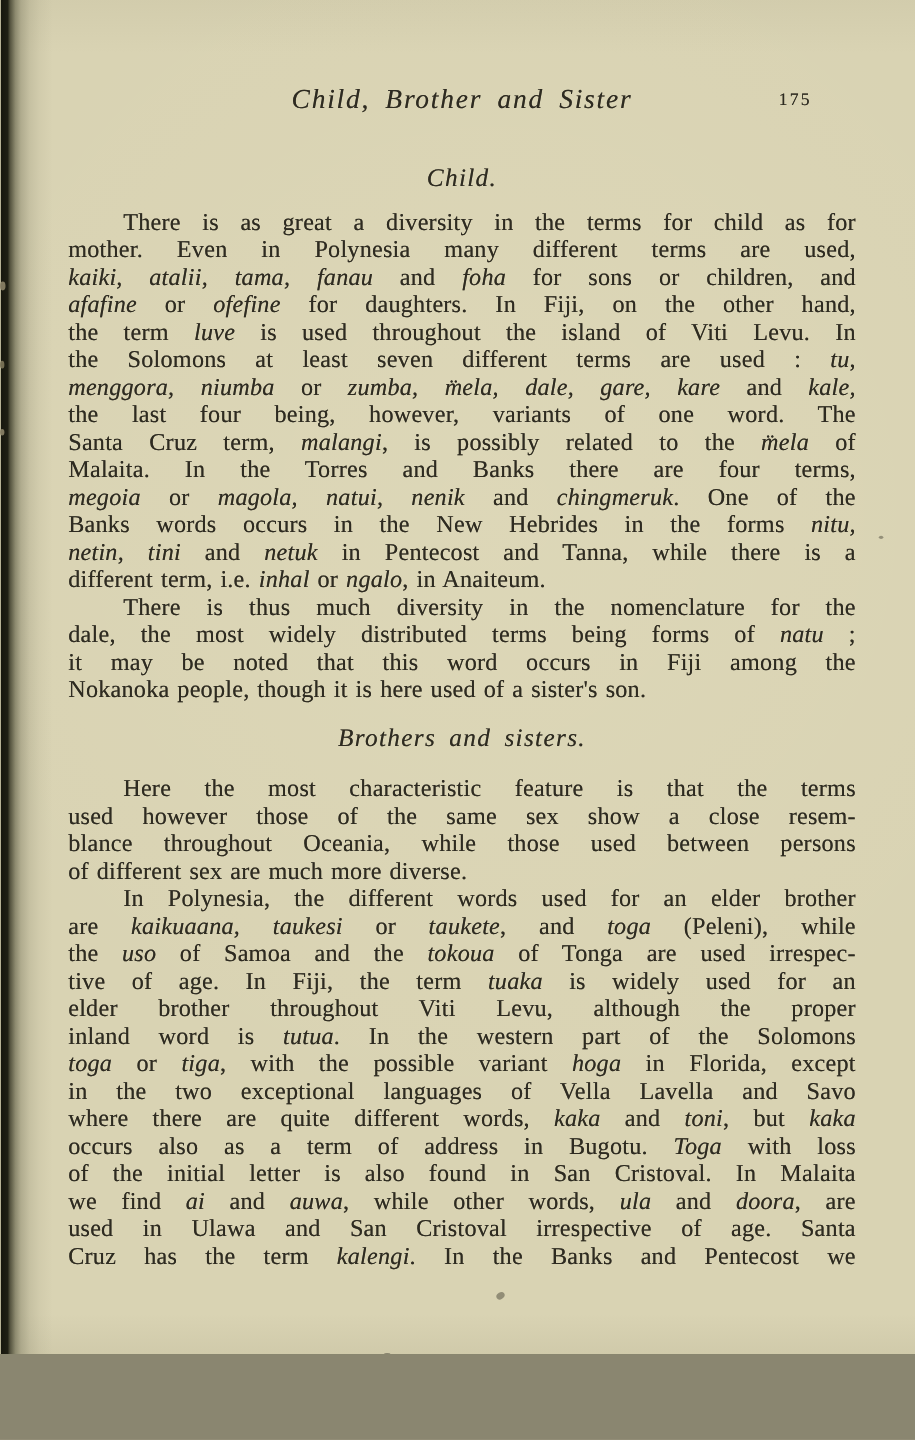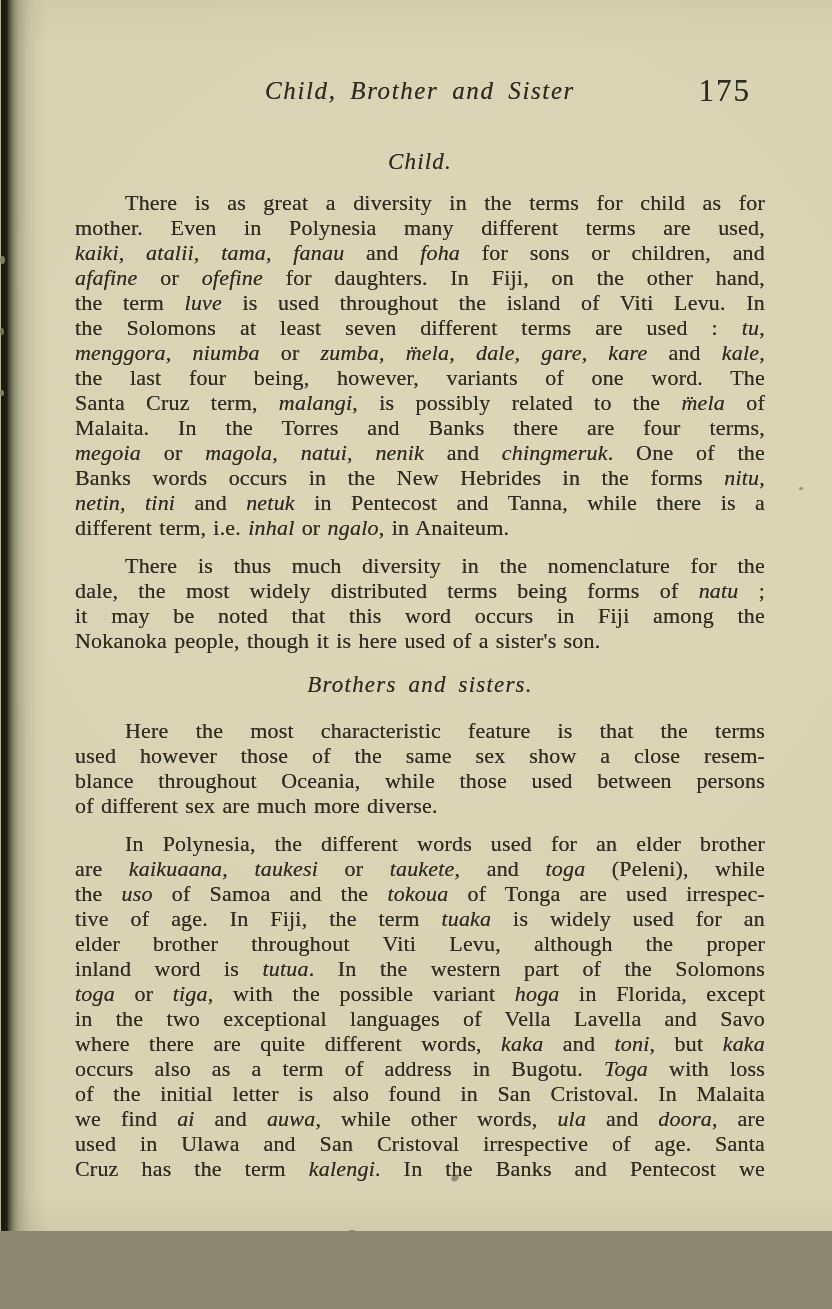--- a/index.html
+++ b/index.html
@@ -39,33 +39,33 @@
     left: 62px; top: 76px; width: 716px;
   }
   .running-header { position: relative; height: 30px; }
   .rh-title {
     display: block; text-align: center;
     font-style: italic; font-size: 25px; line-height: 30px;
     letter-spacing: 1.6px; word-spacing: 6px;
     text-shadow: 0 0 0.6px rgba(46,43,33,0.65);
   }
   .rh-page {
-    position: absolute; right: 27px; top: 0;
-    font-size: 31px; line-height: 30px; letter-spacing: 2px;
+    position: absolute; right: 40px; top: 0;
+    font-size: 16px; line-height: 30px; letter-spacing: 2px;
     text-shadow: 0 0 0.6px rgba(46,43,33,0.65);
   }
   .section-heading {
     text-align: center; font-style: italic;
     font-size: 23px; line-height: 30px; height: 30px;
     letter-spacing: 1.2px; word-spacing: 5px;
     text-shadow: 0 0 0.6px rgba(46,43,33,0.65);
   }
   .section-heading.sec-0 { margin-top: 41px; margin-bottom: 12px; }
   .section-heading.sec-1 { margin-top: 17px; margin-bottom: 18px; }
-  .para { margin: 13px; }
+  .para { margin: 0; }
   .line {
     height: 25px; line-height: 25px;
     font-size: 22px; letter-spacing: 0.2px; word-spacing: 1.5px;
     text-align: justify; text-align-last: justify;
     white-space: normal; overflow: visible;
     text-shadow: 0 0 0.6px rgba(46,43,33,0.7);
   }
   .line.first { text-indent: 50px; }
   .line.lastline { text-align-last: left; }
   .it { font-style: italic; }

